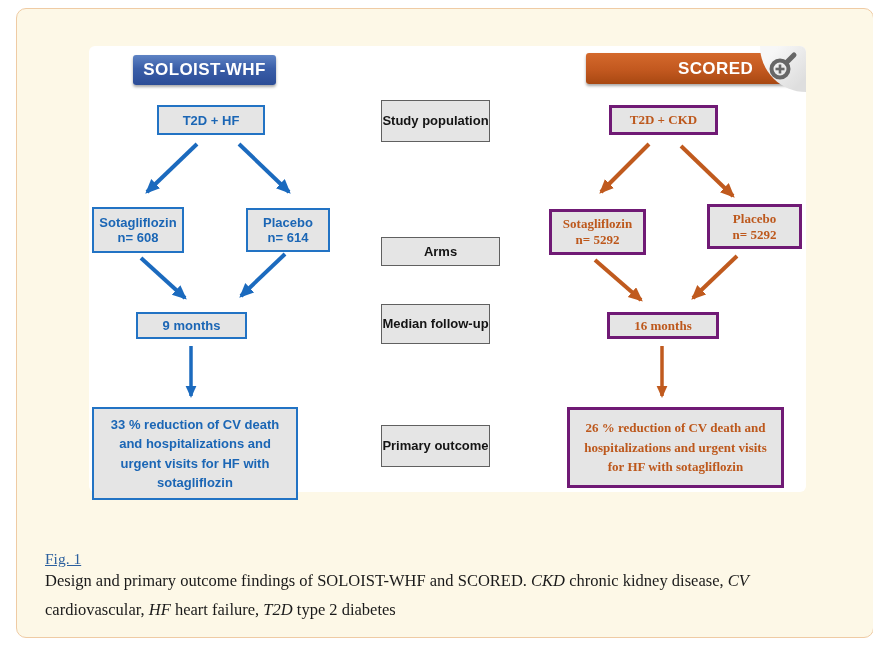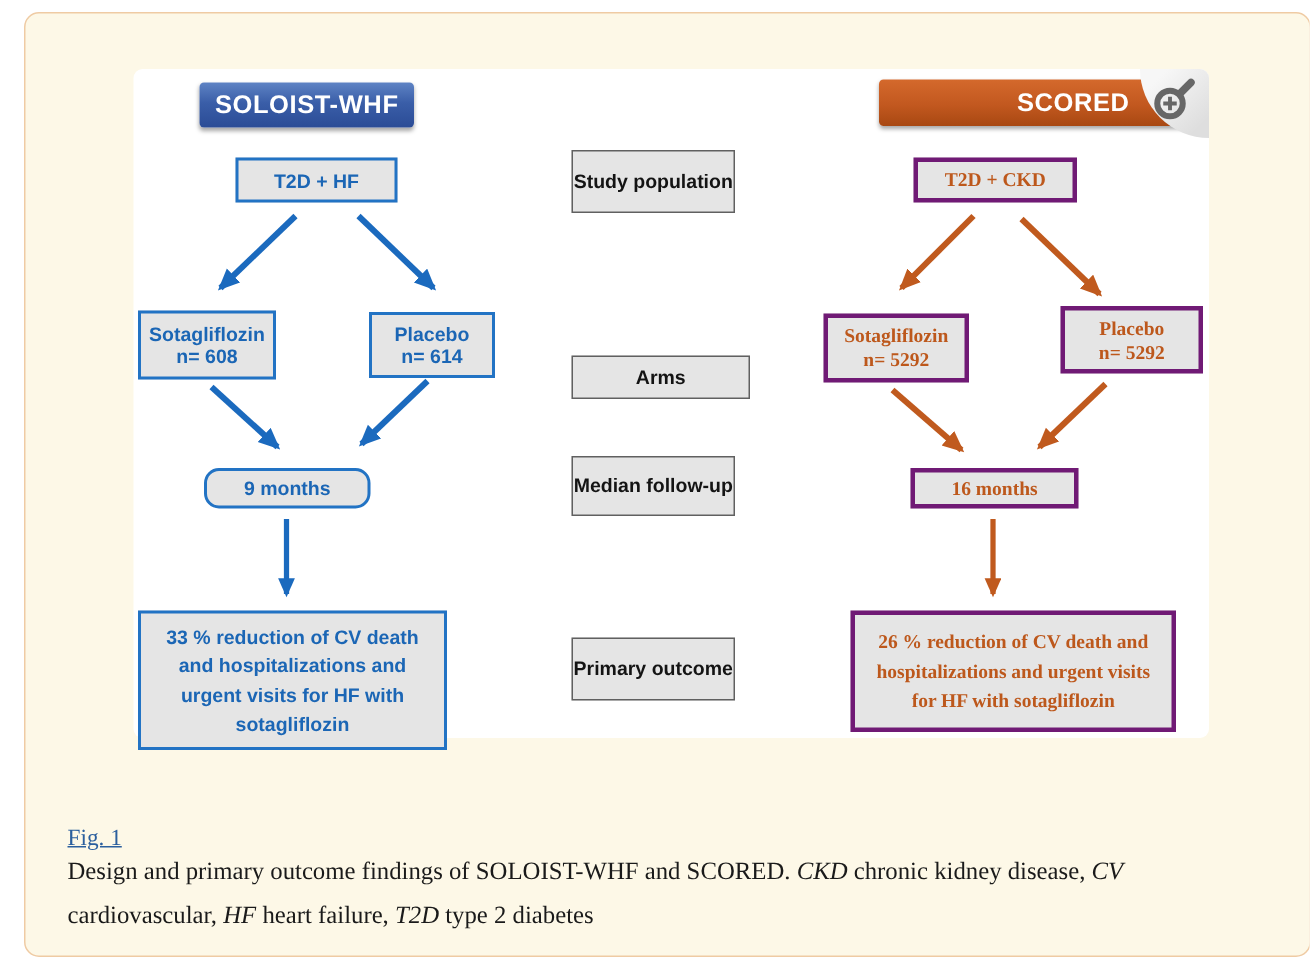--- a/index.html
+++ b/index.html
@@ -88,21 +88,21 @@
     <div class="box gray-box" style="left:292px;top:167px;width:119px;height:29px;margin-top:24px;">Arms</div>
     <div class="box orange-box" style="left:460px;top:163px;width:97px;height:46px;">
       <span>Sotagliflozin</span>
       <span>n= 5292</span>
     </div>
     <div class="box orange-box" style="left:618px;top:158px;width:95px;height:45px;">
       <span>Placebo</span>
       <span>n= 5292</span>
     </div>
 
-    <div class="box blue-box" style="left:47px;top:266px;width:111px;height:27px;border-radius:10px;">9 months</div>
+    <div class="box blue-box" style="left:47px;top:266px;width:111px;height:27px;">9 months</div>
     <div class="box gray-box" style="left:292px;top:258px;width:109px;height:40px;">Median follow-up</div>
     <div class="box orange-box" style="left:518px;top:266px;width:112px;height:27px;">16 months</div>
 
     <div class="box blue-box outcome" style="left:3px;top:361px;width:206px;height:93px;">33 % reduction of CV death and hospitalizations and urgent visits for HF with sotagliflozin</div>
     <div class="box gray-box" style="left:292px;top:379px;width:109px;height:42px;">Primary outcome</div>
     <div class="box orange-box outcome" style="left:478px;top:361px;width:217px;height:81px;">26 % reduction of CV death and hospitalizations and urgent visits for HF with sotagliflozin</div>
   </div>
 
   <a class="fig-link">Fig. 1</a>
   <p class="caption"><span>Design and primary outcome findings of SOLOIST-WHF and SCORED. </span><i>CKD</i><span> chronic kidney disease, </span><i>CV</i><span> cardiovascular, </span><i>HF</i><span> heart failure, </span><i>T2D</i><span> type 2 diabetes</span></p>

